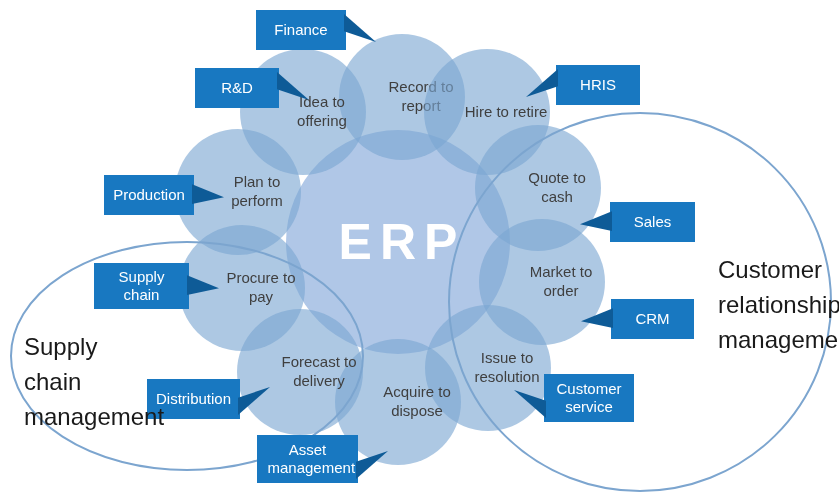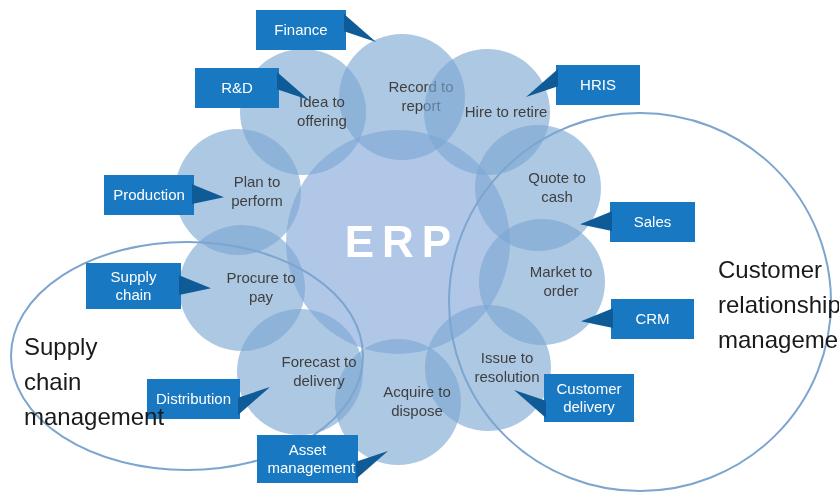--- a/index.html
+++ b/index.html
@@ -32,21 +32,21 @@
   .center-circle {
     position:absolute;
     left:286px; top:130px;
     width:224px; height:224px;
     border-radius:50%;
     background: var(--center-fill, #9CB9E1CC);
     display:flex; align-items:center; justify-content:center;
   }
   .erp-label {
     color: var(--center-text, #ffffff);
-    font-size:44px; font-weight:bold; letter-spacing:8px;
+    font-size:50px; font-weight:bold; letter-spacing:8px;
     padding-left:8px; 
   }
 
   
   .regions-svg { position:absolute; left:0; top:0; pointer-events:none; }
   .regions-svg ellipse { fill:none; stroke: var(--ellipse-stroke, #7CA5CF); stroke-width:2; }
 
   
   .callout {
     position:absolute;
@@ -127,35 +127,35 @@
     <span class="callout-label">Finance</span>
   </div>
   <div class="callout" style="left:147px;top:68px;width:84px;height:40px;margin-left:48px;">
     <span class="arrow ar-rd"></span>
     <span class="callout-label">R&amp;D</span>
   </div>
   <div class="callout" style="left:104px;top:175px;width:90px;height:40px;">
     <span class="arrow ar-r"></span>
     <span class="callout-label">Production</span>
   </div>
-  <div class="callout" style="left:86px;top:263px;width:95px;height:46px;">
+  <div class="callout" style="left:94px;top:263px;width:95px;height:46px;">
     <span class="arrow ar-r"></span>
     <span class="callout-label" style="width:66px;">Supply chain</span>
   </div>
   <div class="callout" style="left:147px;top:379px;width:93px;height:40px;">
     <span class="arrow ar-ru"></span>
     <span class="callout-label">Distribution</span>
   </div>
   <div class="callout" style="left:257px;top:435px;width:101px;height:48px;">
     <span class="arrow ar-ru"></span>
     <span class="callout-label" style="width:92px;">Asset management</span>
   </div>
   <div class="callout" style="left:544px;top:374px;width:90px;height:48px;">
     <span class="arrow ar-lu"></span>
-    <span class="callout-label" style="width:80px;">Customer delivery</span>
+    <span class="callout-label" style="width:80px;">Customer service</span>
   </div>
   <div class="callout" style="left:611px;top:299px;width:83px;height:40px;">
     <span class="arrow ar-l"></span>
     <span class="callout-label">CRM</span>
   </div>
   <div class="callout" style="left:610px;top:190px;width:85px;height:40px;margin-top:12px;">
     <span class="arrow ar-l"></span>
     <span class="callout-label">Sales</span>
   </div>
   <div class="callout" style="left:556px;top:65px;width:84px;height:40px;">

